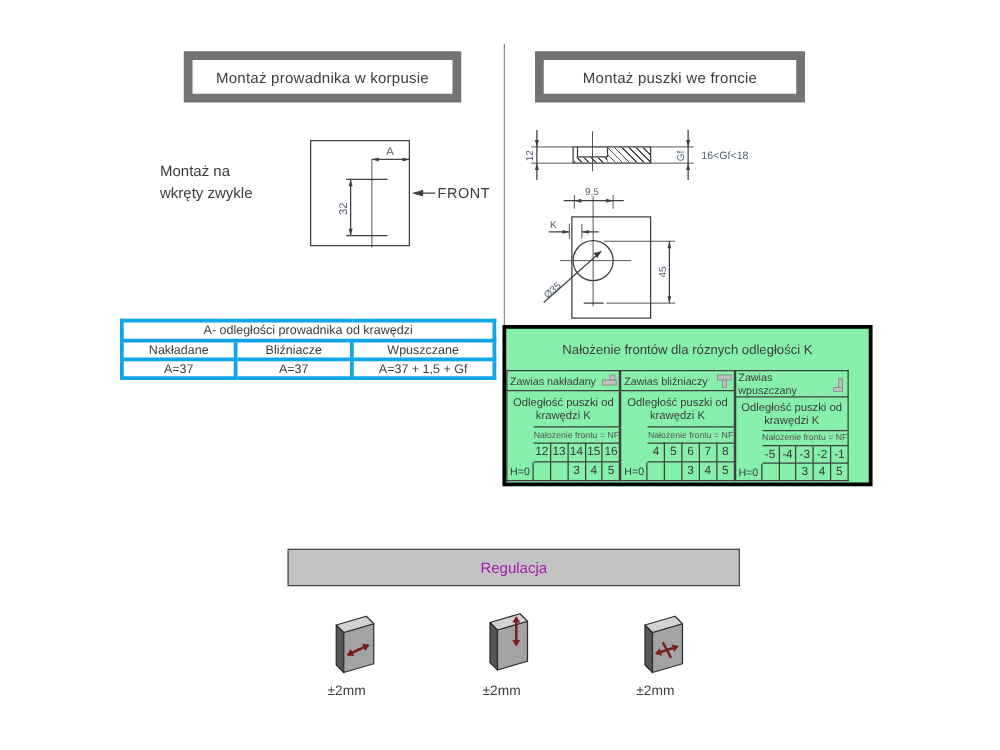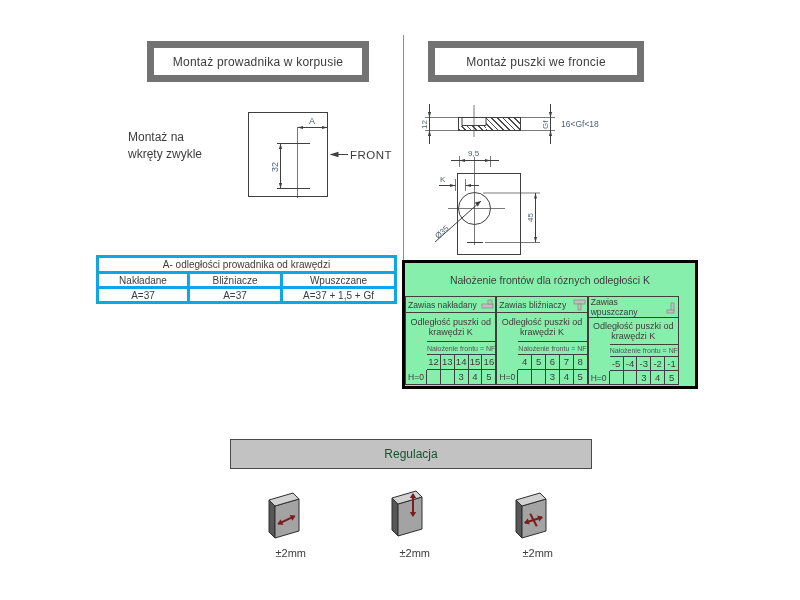--- a/index.html
+++ b/index.html
@@ -27,22 +27,22 @@
   .stab td.hinge .hrow{display:flex;align-items:center;justify-content:space-between;padding:0 1px 0 2px;}
   .stab td.dist{height:26px;font-size:9px;line-height:1.16;border-bottom:none;}
   .stab td.gap{border:1px solid transparent;border-left:1px solid #3f3f3f;}
   .stab td.nf{height:11px;font-size:7px;color:#555;}
   .stab td.num{height:13px;font-size:9.5px;}
   .stab td.hlbl{height:13px;font-size:8.5px;margin-left:44px;}
   .otab-outer{border:3px solid #000000;background:#86efac;}
   .otab-title{height:33px;display:flex;align-items:center;justify-content:center;font-size:10.5px;}
   .otab-row{display:flex;justify-content:space-between;padding:0 16px 1px 0;}
   .regbar{background:#c2c2c2;border:1px solid #4a4a4a;display:flex;align-items:center;justify-content:center;
-          font-size:12px;color:#14532d;}
-  .reglabel{font-size:11px;color:#3c3c3c;text-align:right;width:44px;}
+          font-size:12px;color:#a21caf;}
+  .reglabel{font-size:11px;color:#3c3c3c;text-align:left;width:44px;}
   svg.cube .f-top{fill:#d2d2d2;stroke:#2e2e2e;stroke-width:1;stroke-linejoin:round;}
   svg.cube .f-front{fill:#a3a3a3;stroke:#2e2e2e;stroke-width:1;stroke-linejoin:round;}
   svg.cube .f-side{fill:#575757;stroke:#2e2e2e;stroke-width:1;stroke-linejoin:round;}
   svg.cube .r-line{stroke:#7a1d1d;stroke-width:2;fill:none;}
   svg.cube .r-head{fill:#7a1d1d;stroke:none;}
   svg.mini .m{fill:#c0c0c0;stroke:#8a8a8a;stroke-width:.75;}
 </style>
 </head>
 <body>
 

